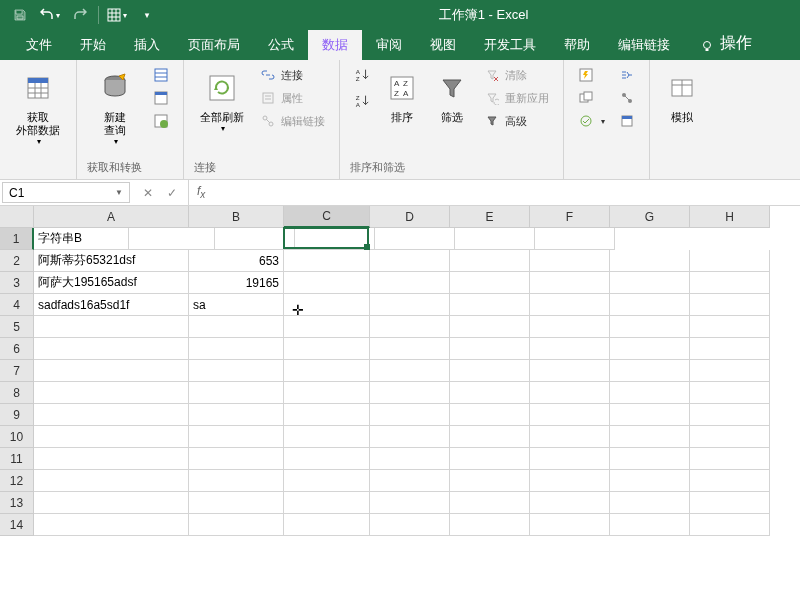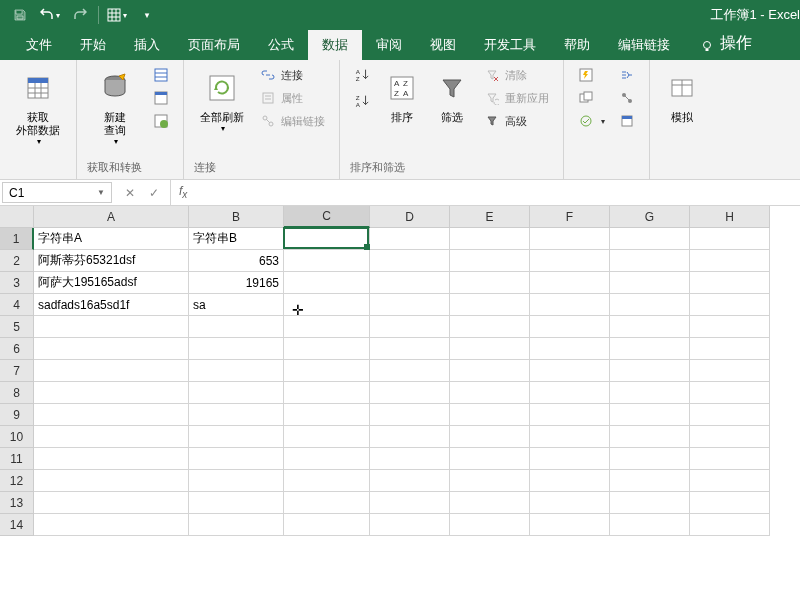--- a/index.html
+++ b/index.html
@@ -3,46 +3,46 @@
 <meta charset="utf-8">
 <style>
 * { margin: 0; padding: 0; box-sizing: border-box; font-family: "Microsoft YaHei", "Segoe UI", sans-serif; }
 body { background: #fff; overflow: hidden; width: 800px; height: 600px; }
 
 
 .titlebar { background: #217346; height: 30px; display: flex; align-items: center; color: #fff; font-size: 12px; }
 .qat { display: flex; gap: 2px; padding: 0 6px; align-items: center; }
 .qat-btn { width: 28px; height: 24px; display: flex; align-items: center; justify-content: center; cursor: pointer; }
 .qat-sep { width: 1px; height: 18px; background: rgba(255,255,255,0.3); margin: 0 2px; }
-.title-text { flex: 1; text-align: right; font-size: 13px; }
+.title-text { flex: 1; text-align: center; font-size: 13px; }
 
 
 .tabbar { background: #217346; height: 30px; display: flex; align-items: flex-end; padding-left: 12px; }
 .tab { color: #fff; padding: 6px 14px; font-size: 13px; cursor: pointer; }
-.tab.active { background: #f3f3f3; color: #14532d; }
+.tab.active { background: #f3f3f3; color: #8b5cf6; }
 .tab-tellme { margin-left: 8px; display: flex; align-items: flex-end; color: #fff; padding: 6px 8px; }
 .bulb-icon { margin-right: 6px; }
 
 
 .ribbon { background: #f3f3f3; border-bottom: 1px solid #d4d4d4; height: 120px; display: flex; }
 .group { border-right: 1px solid #d4d4d4; padding: 4px 10px 2px; display: flex; flex-direction: column; }
 .group-content { flex: 1; display: flex; align-items: flex-start; gap: 6px; }
 .group-label { text-align: left; font-size: 11px; color: #666; padding: 2px 0; }
 .big-btn { display: flex; flex-direction: column; align-items: center; width: 56px; font-size: 11px; text-align: center; cursor: pointer; padding: 3px; }
 .big-btn .ico { height: 42px; display: flex; align-items: center; justify-content: center; }
 .big-btn .lbl { line-height: 13px; margin-top: 2px; }
 .small-stack { display: flex; flex-direction: column; gap: 1px; }
 .small-btn { display: flex; align-items: center; gap: 5px; font-size: 11px; padding: 3px 4px; cursor: pointer; color: #333; }
 .small-btn.disabled { color: #9a9a9a; }
 .small-btn .si { width: 16px; height: 16px; display: flex; align-items: center; justify-content: center; }
 .dropdown-arrow { font-size: 8px; margin-left: 2px; }
 
 
 .formulabar { height: 26px; border-bottom: 1px solid #d4d4d4; display: flex; align-items: stretch; background: #fff; }
-.namebox { width: 110px; border: 1px solid #ccc; margin: 2px; display: flex; align-items: center; padding: 0 6px; font-size: 12px; justify-content: space-between; }
+.namebox { width: 128px; border: 1px solid #ccc; margin: 2px; display: flex; align-items: center; padding: 0 6px; font-size: 12px; justify-content: space-between; }
 .namebox-arrow { font-size: 8px; color: #666; }
 .fb-btns { display: flex; align-items: center; border-right: 1px solid #d4d4d4; padding: 0 4px; }
 .fb-btn { width: 24px; text-align: center; color: #888; cursor: pointer; font-size: 12px; }
 .fx-label { font-style: italic; color: #666; font-size: 12px; padding: 0 8px; display: flex; align-items: center; }
 .formula-input { flex: 1; border: none; outline: none; font-size: 12px; padding: 0 4px; }
 
 
 .grid { position: relative; }
 .corner { position: absolute; left: 0; top: 0; width: 34px; height: 22px; background: #e6e6e6; border-right: 1px solid #ccc; border-bottom: 1px solid #ccc; }
 .col-headers { position: absolute; left: 34px; top: 0; display: flex; }
@@ -423,21 +423,20 @@
       <div class="row-h">8</div>
       <div class="row-h">9</div>
       <div class="row-h">10</div>
       <div class="row-h">11</div>
       <div class="row-h">12</div>
       <div class="row-h">13</div>
       <div class="row-h">14</div>
     </div>
     <div class="cells">
       <div class="cell-row">
-        <div class="cell" style="width: 155px;">字符串A</div>
         <div class="cell" style="width: 95px;">字符串B</div>
         <div class="cell" style="width: 86px;"></div>
         <div class="cell" style="width: 80px;"></div>
         <div class="cell" style="width: 80px;"></div>
         <div class="cell" style="width: 80px;"></div>
         <div class="cell" style="width: 80px;"></div>
         <div class="cell" style="width: 80px;"></div>
       </div>
       <div class="cell-row">
         <div class="cell" style="width: 155px;">阿斯蒂芬65321dsf</div>

